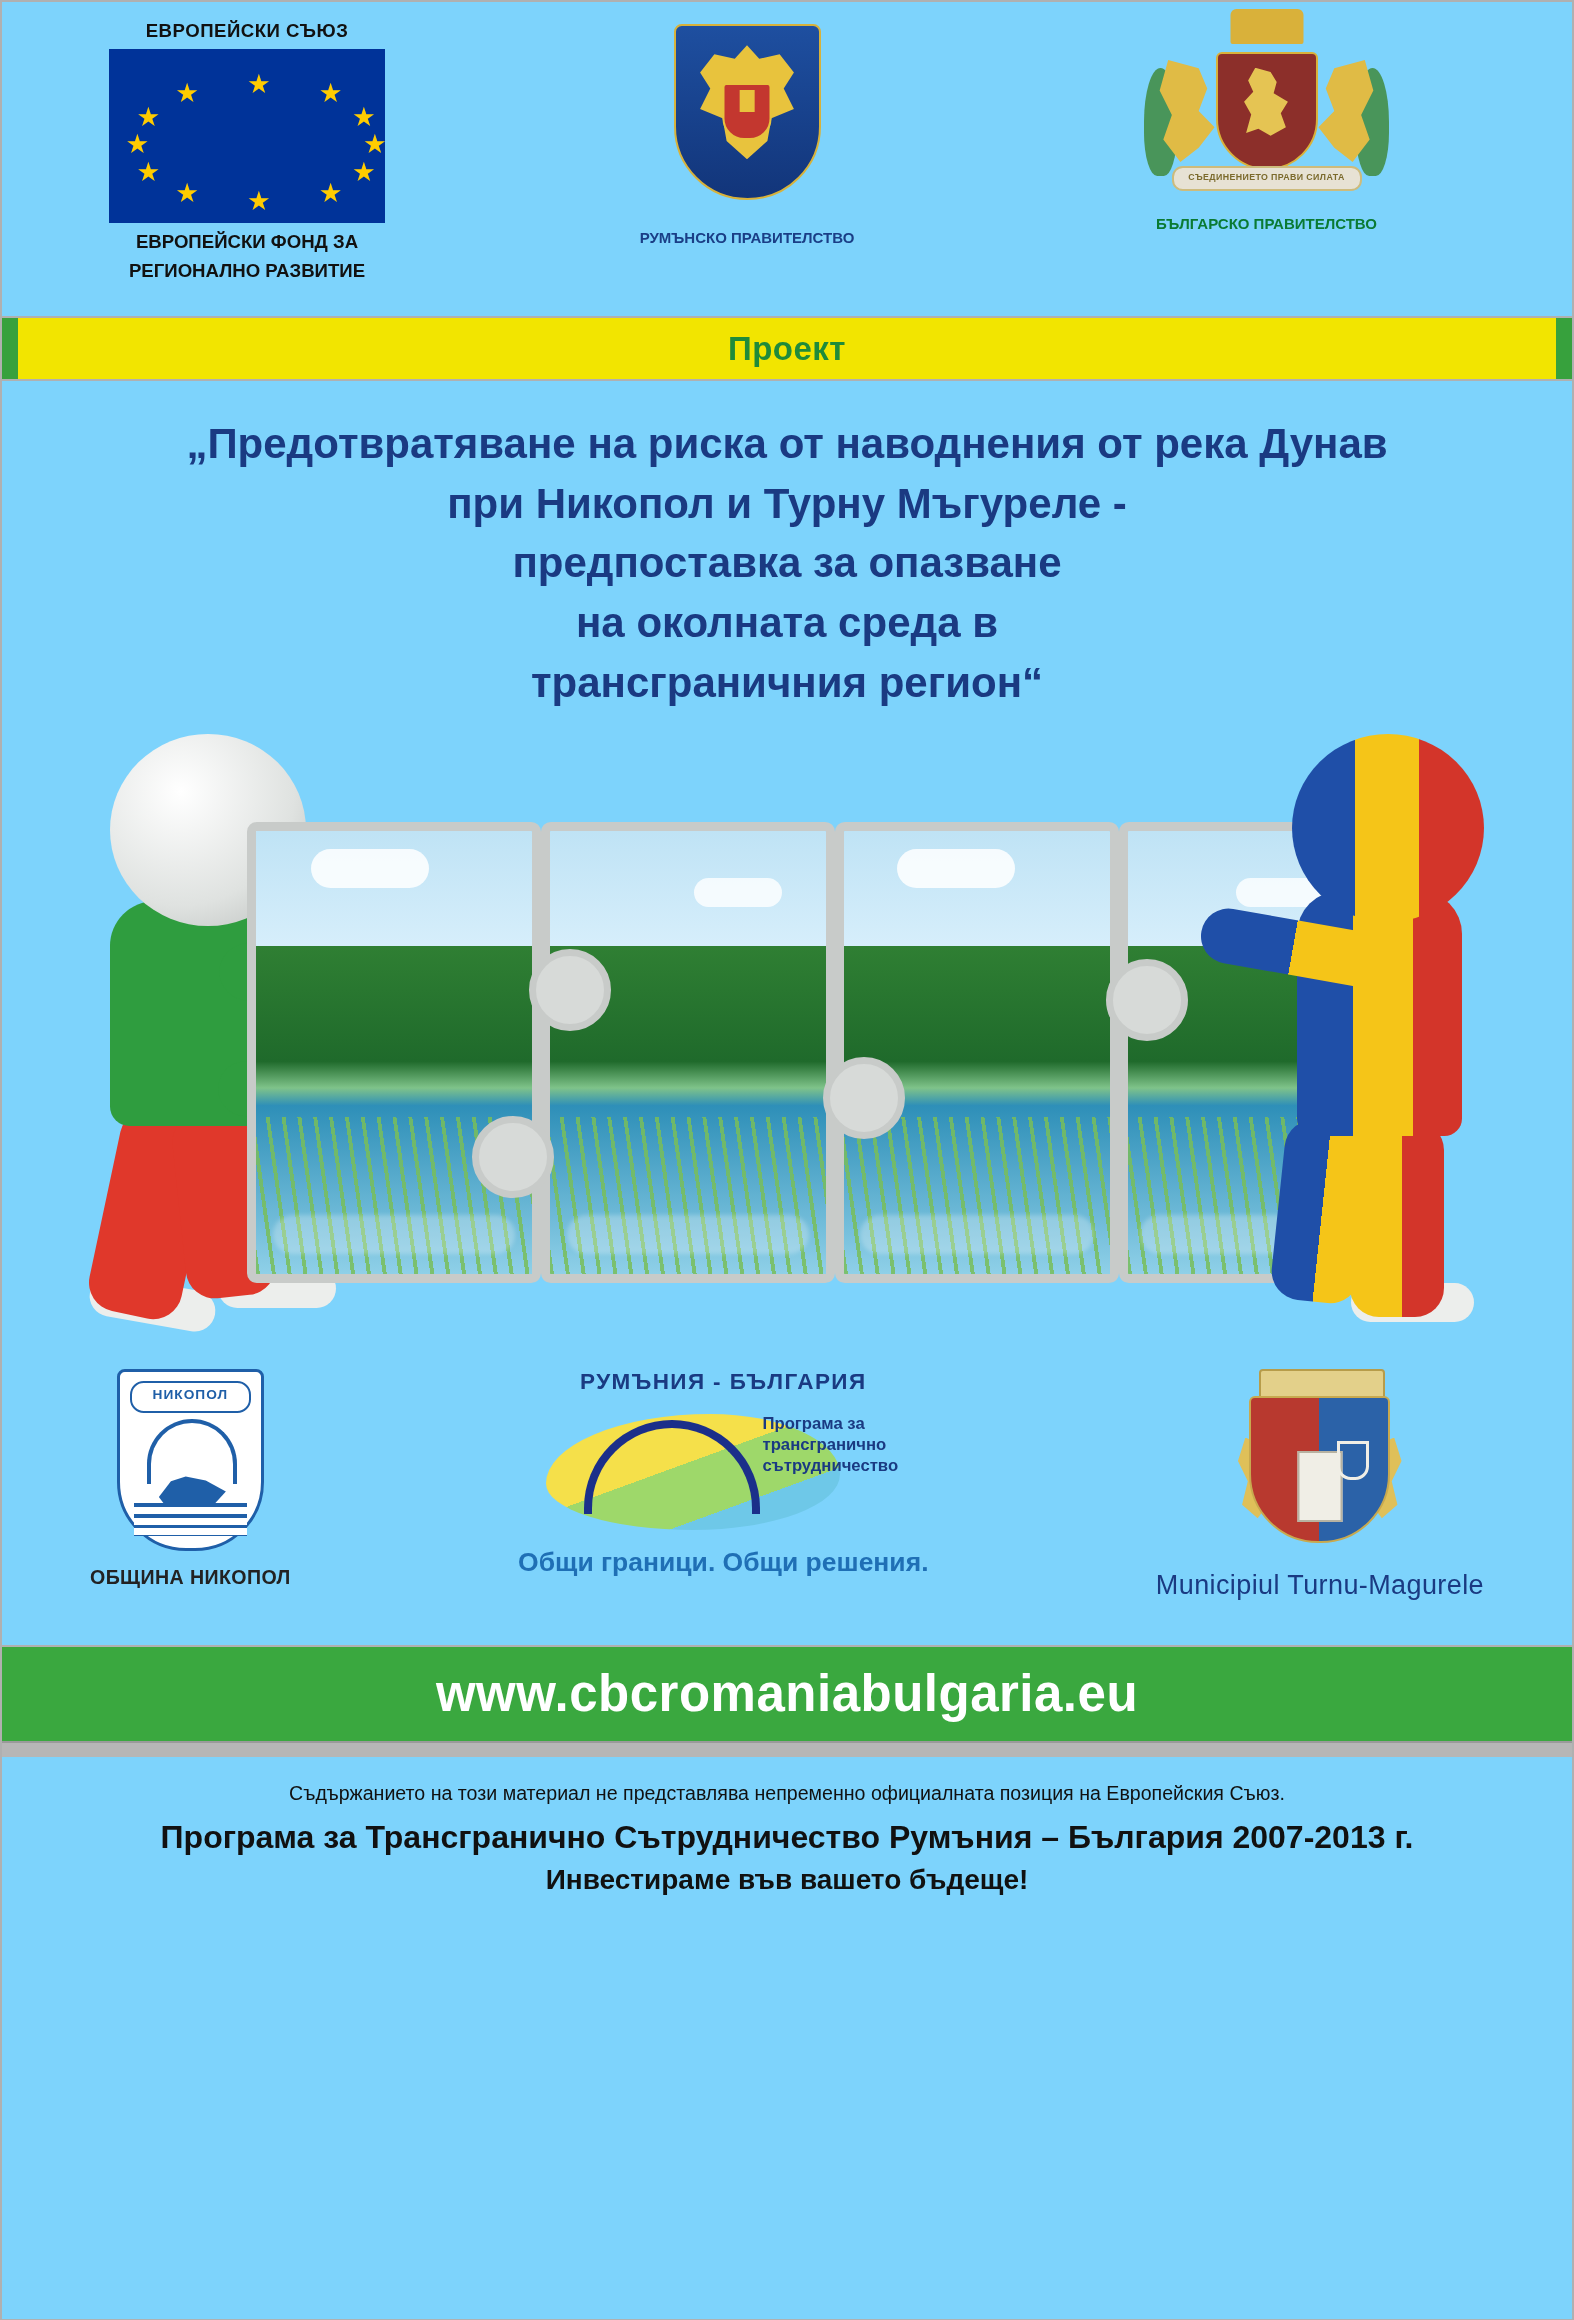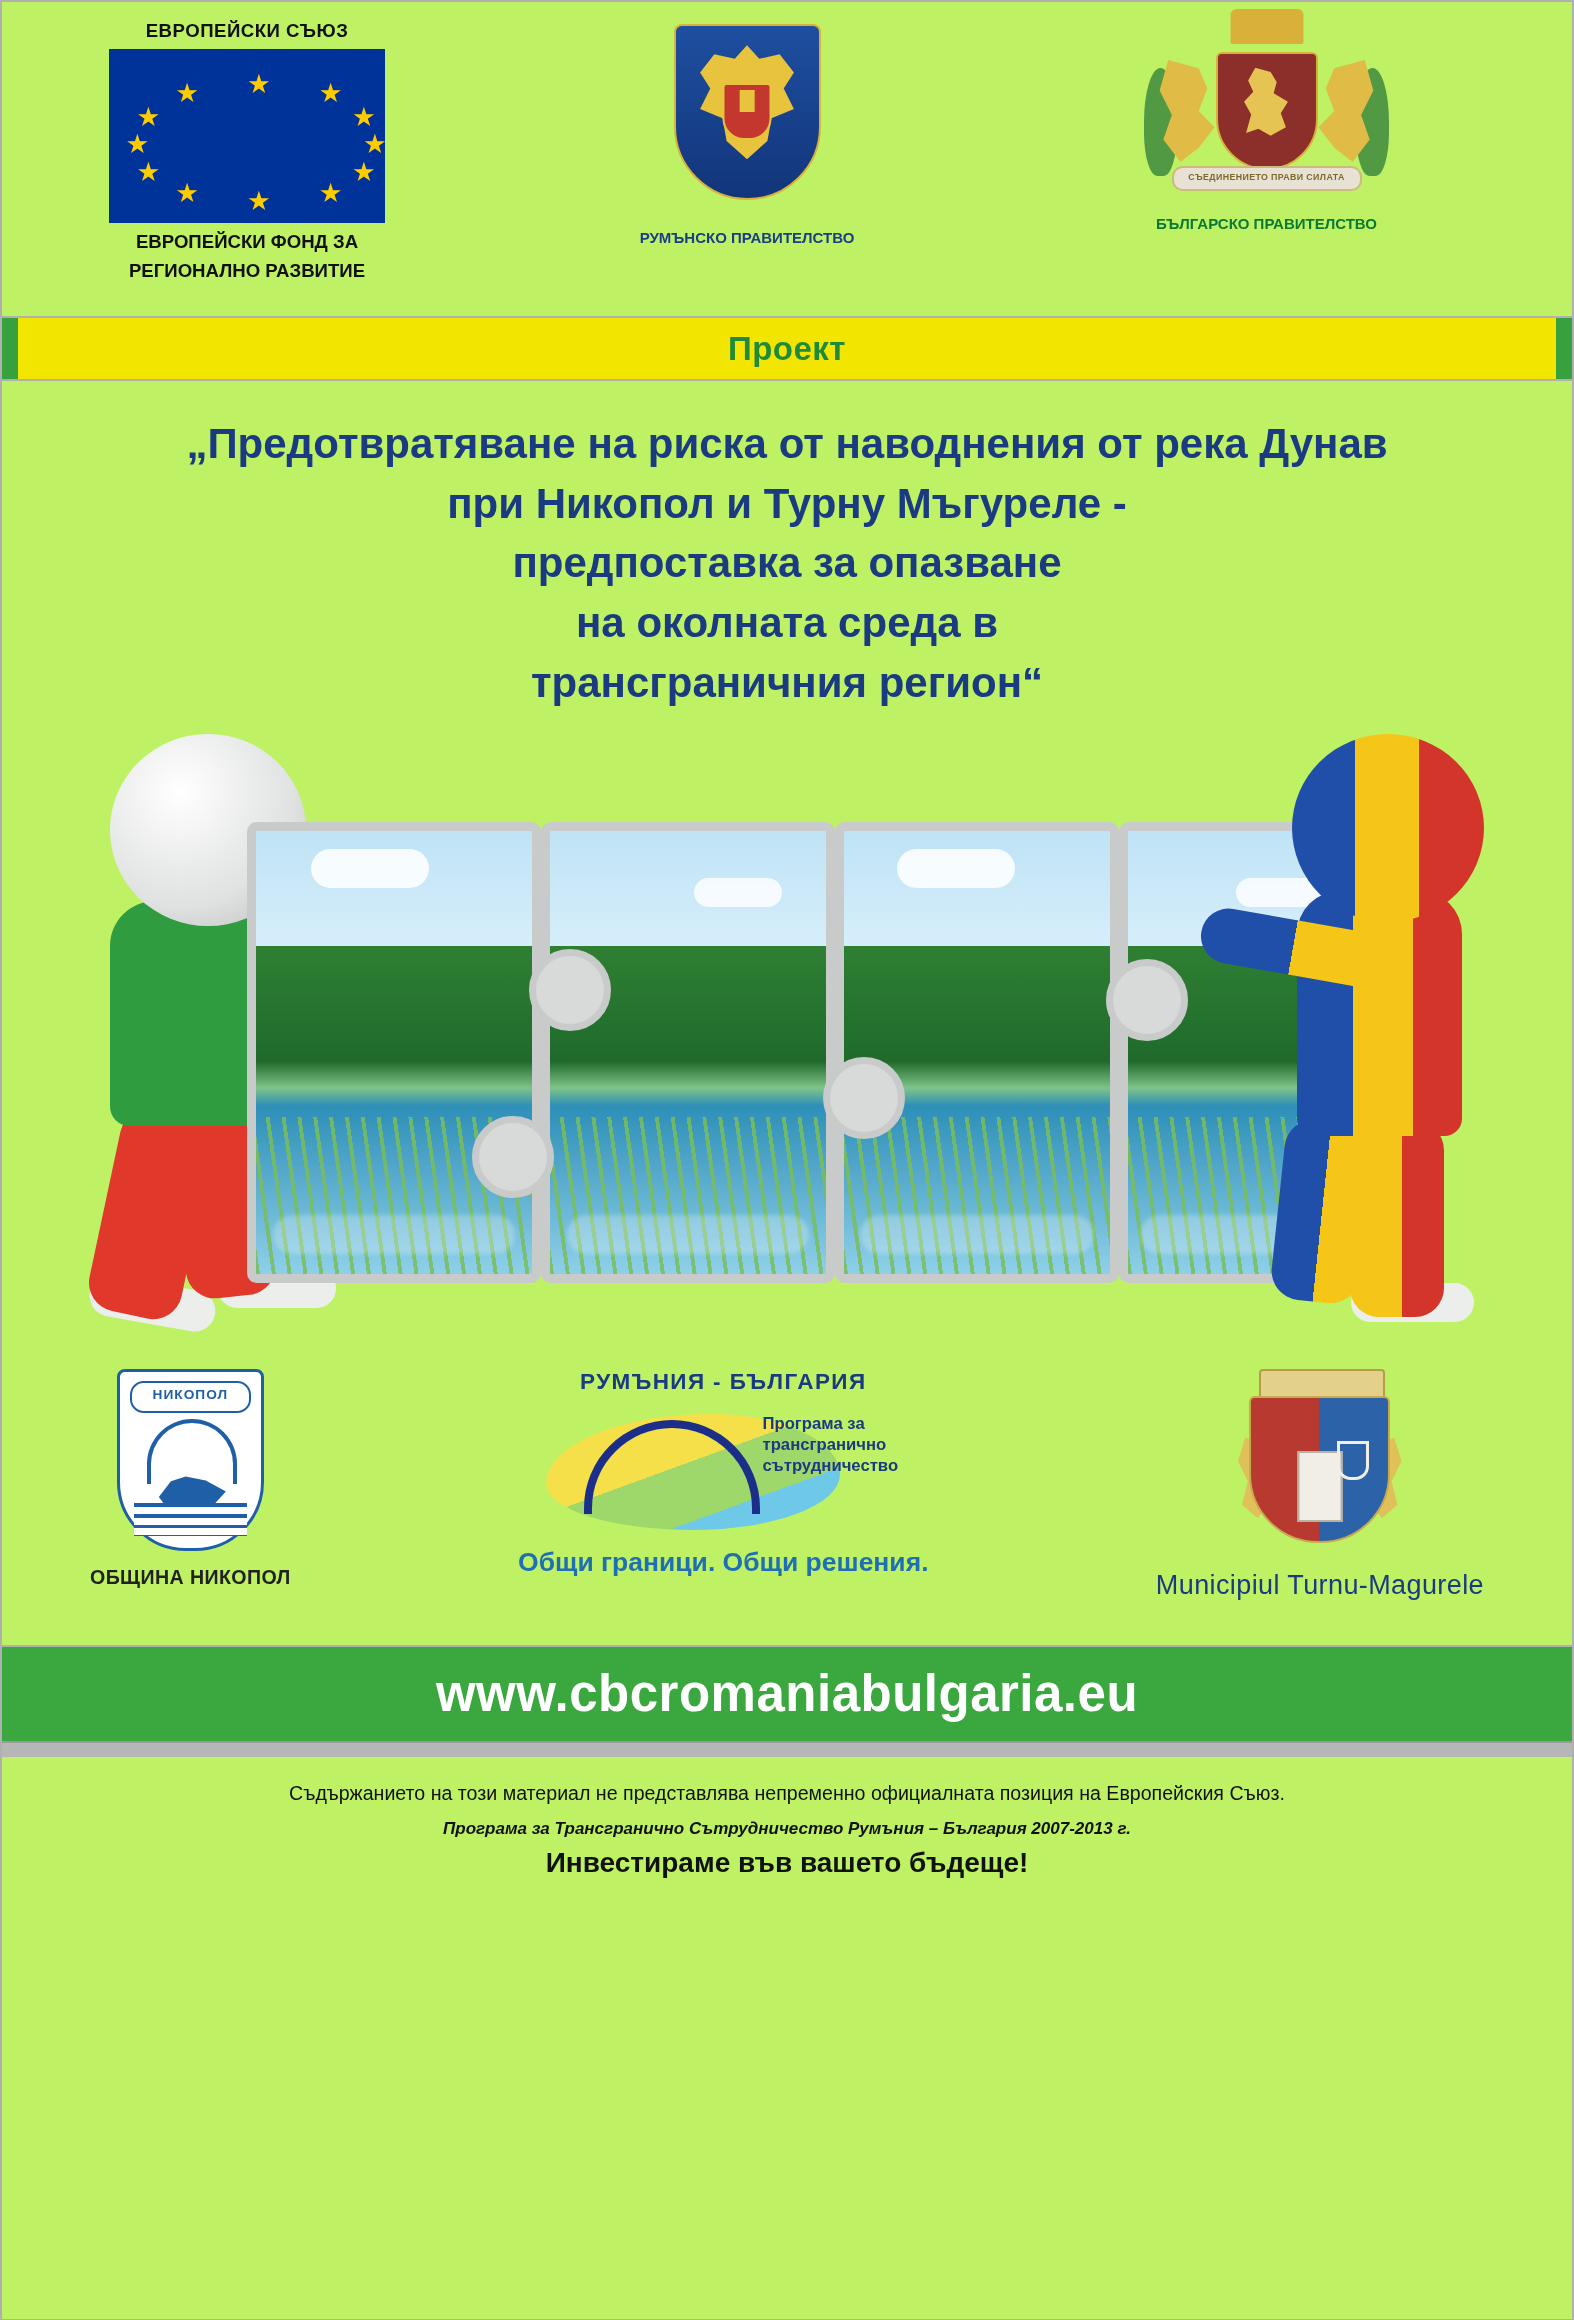--- a/index.html
+++ b/index.html
@@ -8,21 +8,21 @@
     font-family:"Liberation Sans", sans-serif;
     color:#111;
     overflow:hidden;
     position:relative;
   }
   .poster{
     position:relative;
     width:1574px;height:2321px;
     box-sizing:border-box;
     border:2.9px solid #b0b0b0;
-    background:#bef264;
+    background:#7dd3fc;
   }
 
   
   .header{
     position:relative;
     height:314px;
     display:flex;
     align-items:flex-start;
     border-bottom:2.9px solid #b0b0b0;
   }
@@ -301,21 +301,21 @@
   .urlbar .url{
     color:#ffffff;font-size:51px;font-weight:bold;letter-spacing:0.5px;
   }
   .graybar{height:13.7px;background:#b6b6b6;}
 
   
   .footer{
     padding:25.5px 59px 0 59px;text-align:center;
   }
   .f1{font-size:19.6px;color:#111;margin-bottom:13.7px;}
-  .f2{font-size:17px;font-weight:bold;color:#111;margin-bottom:7.8px;font-style:italic;}
+  .f2{font-size:32px;font-weight:bold;color:#111;margin-bottom:7.8px;}
   .f3{font-size:28px;font-weight:bold;color:#111;margin-bottom:9.8px;}
   .f4{font-size:22.5px;font-weight:bold;color:#111;line-height:1.35;}
 </style>
 </head>
 <body>
 
 <div class="poster">
 
   <div class="header">
 

